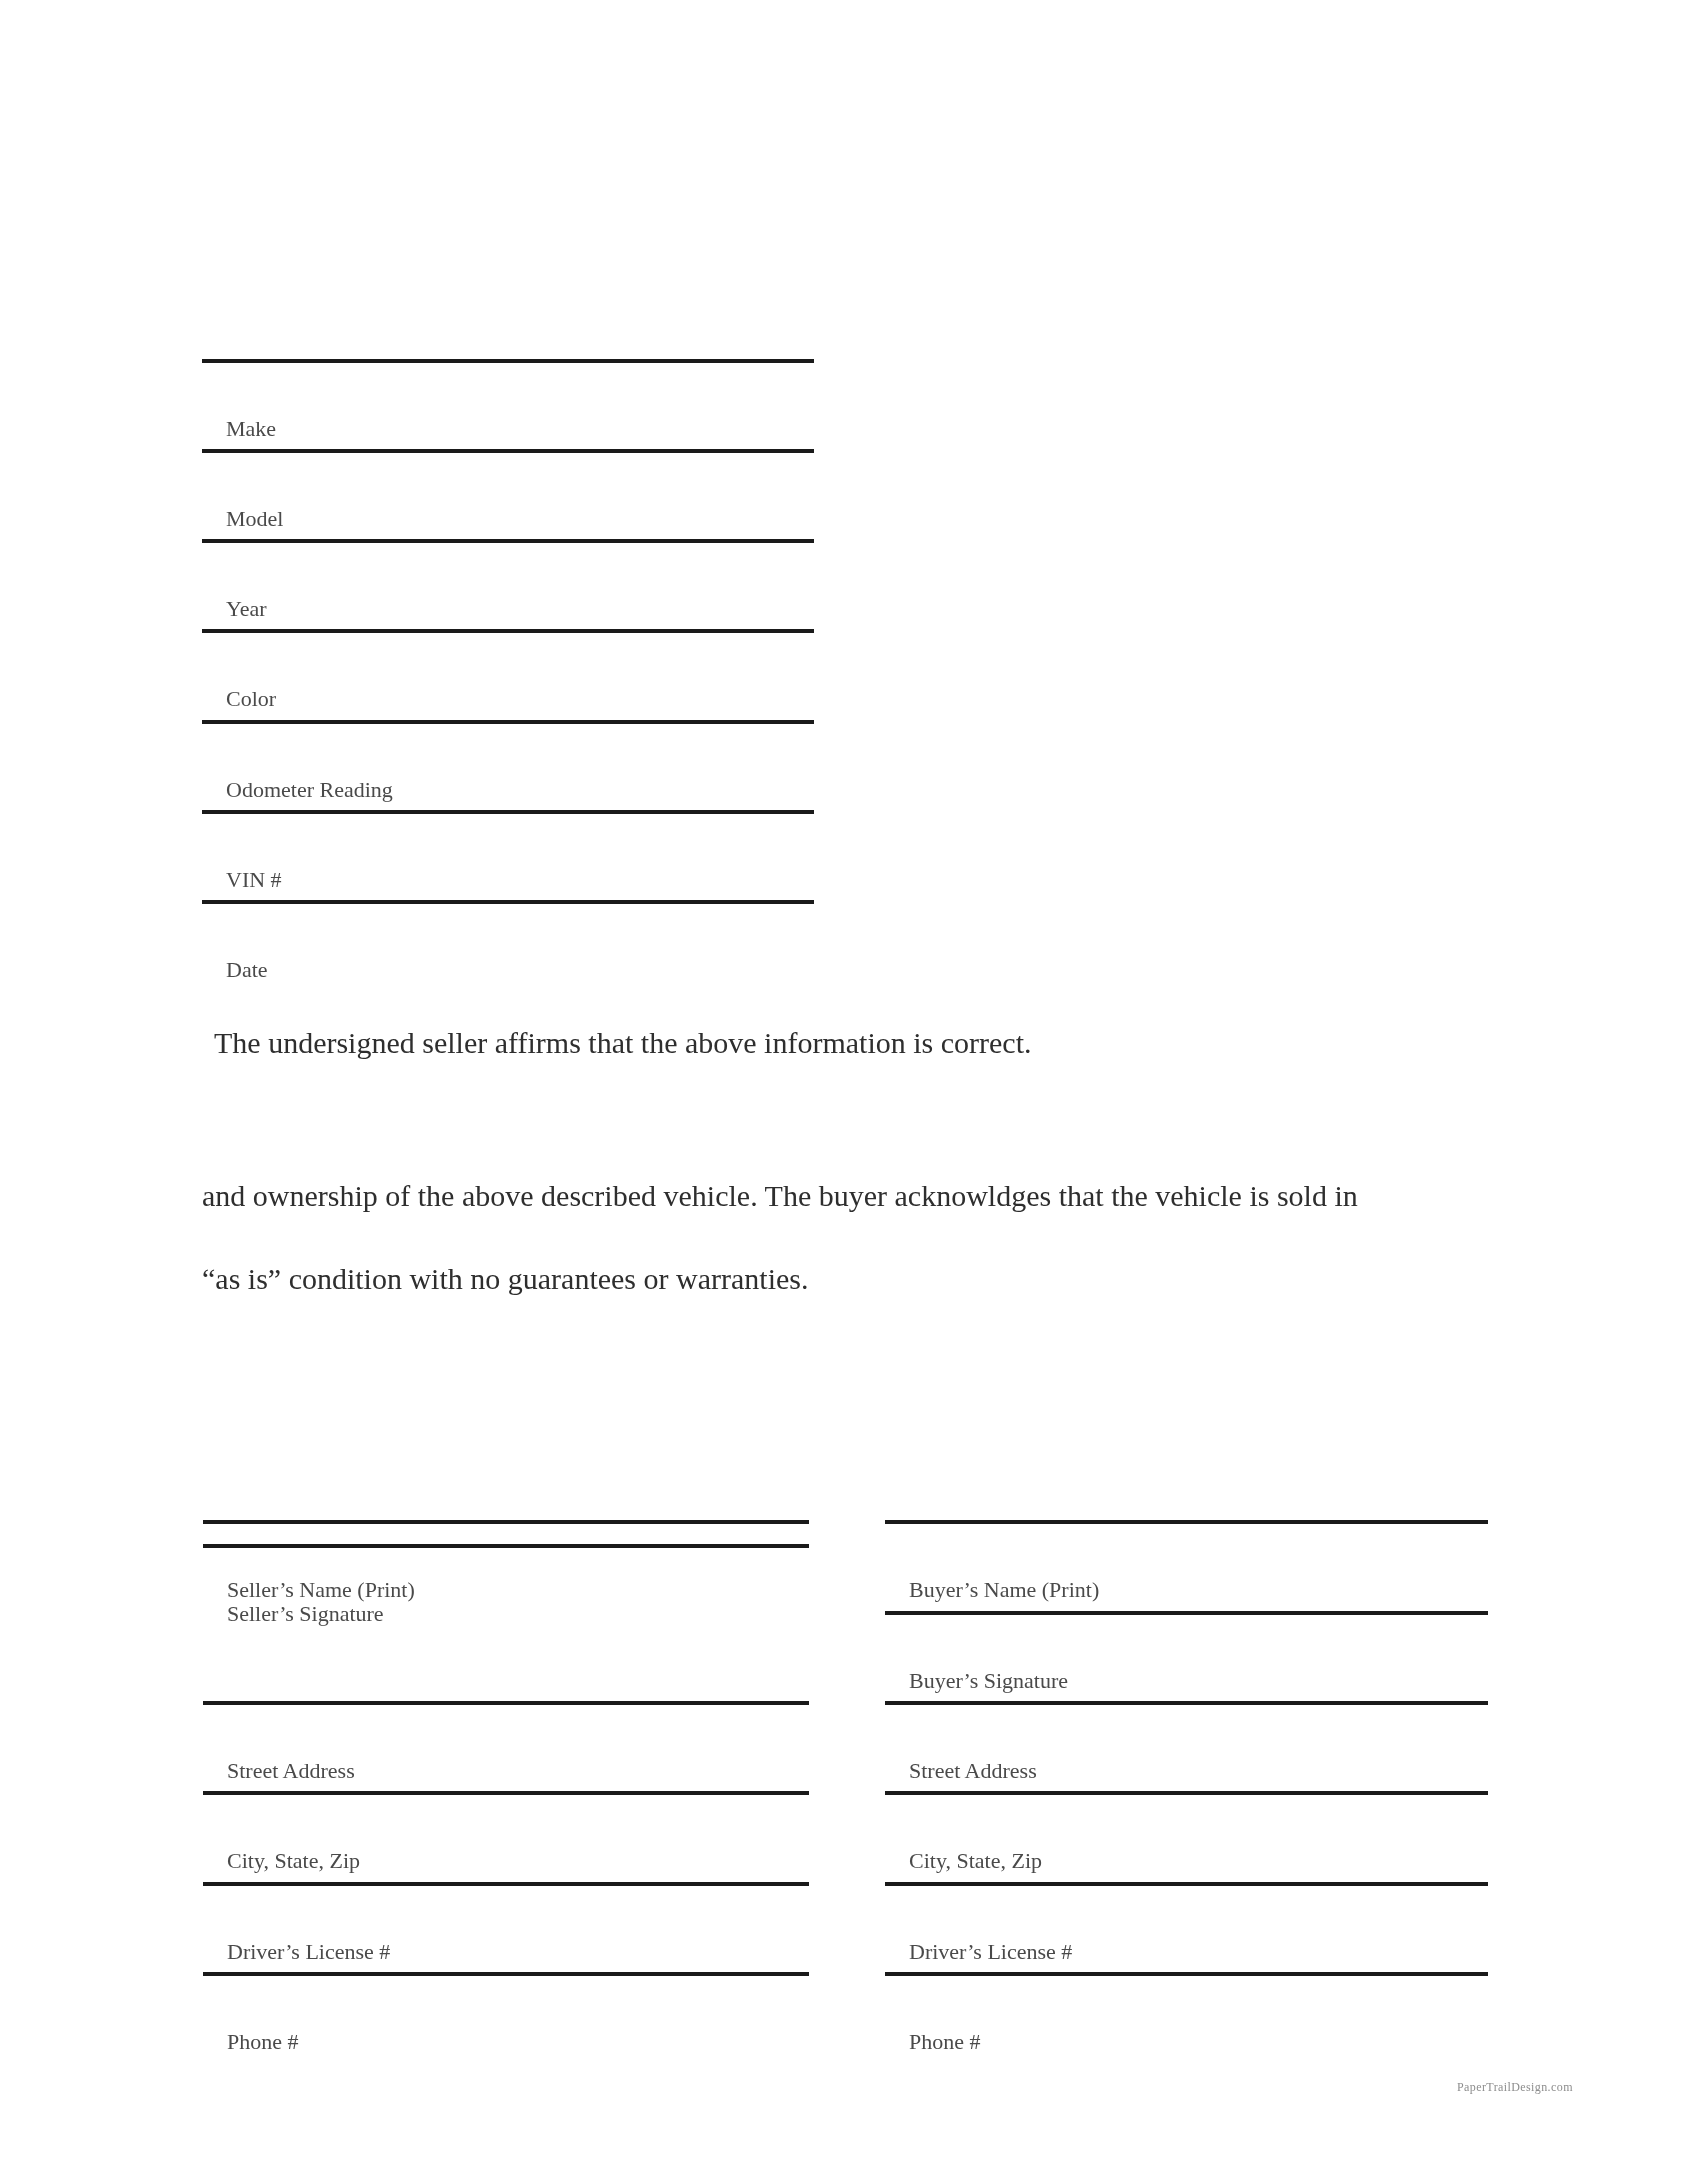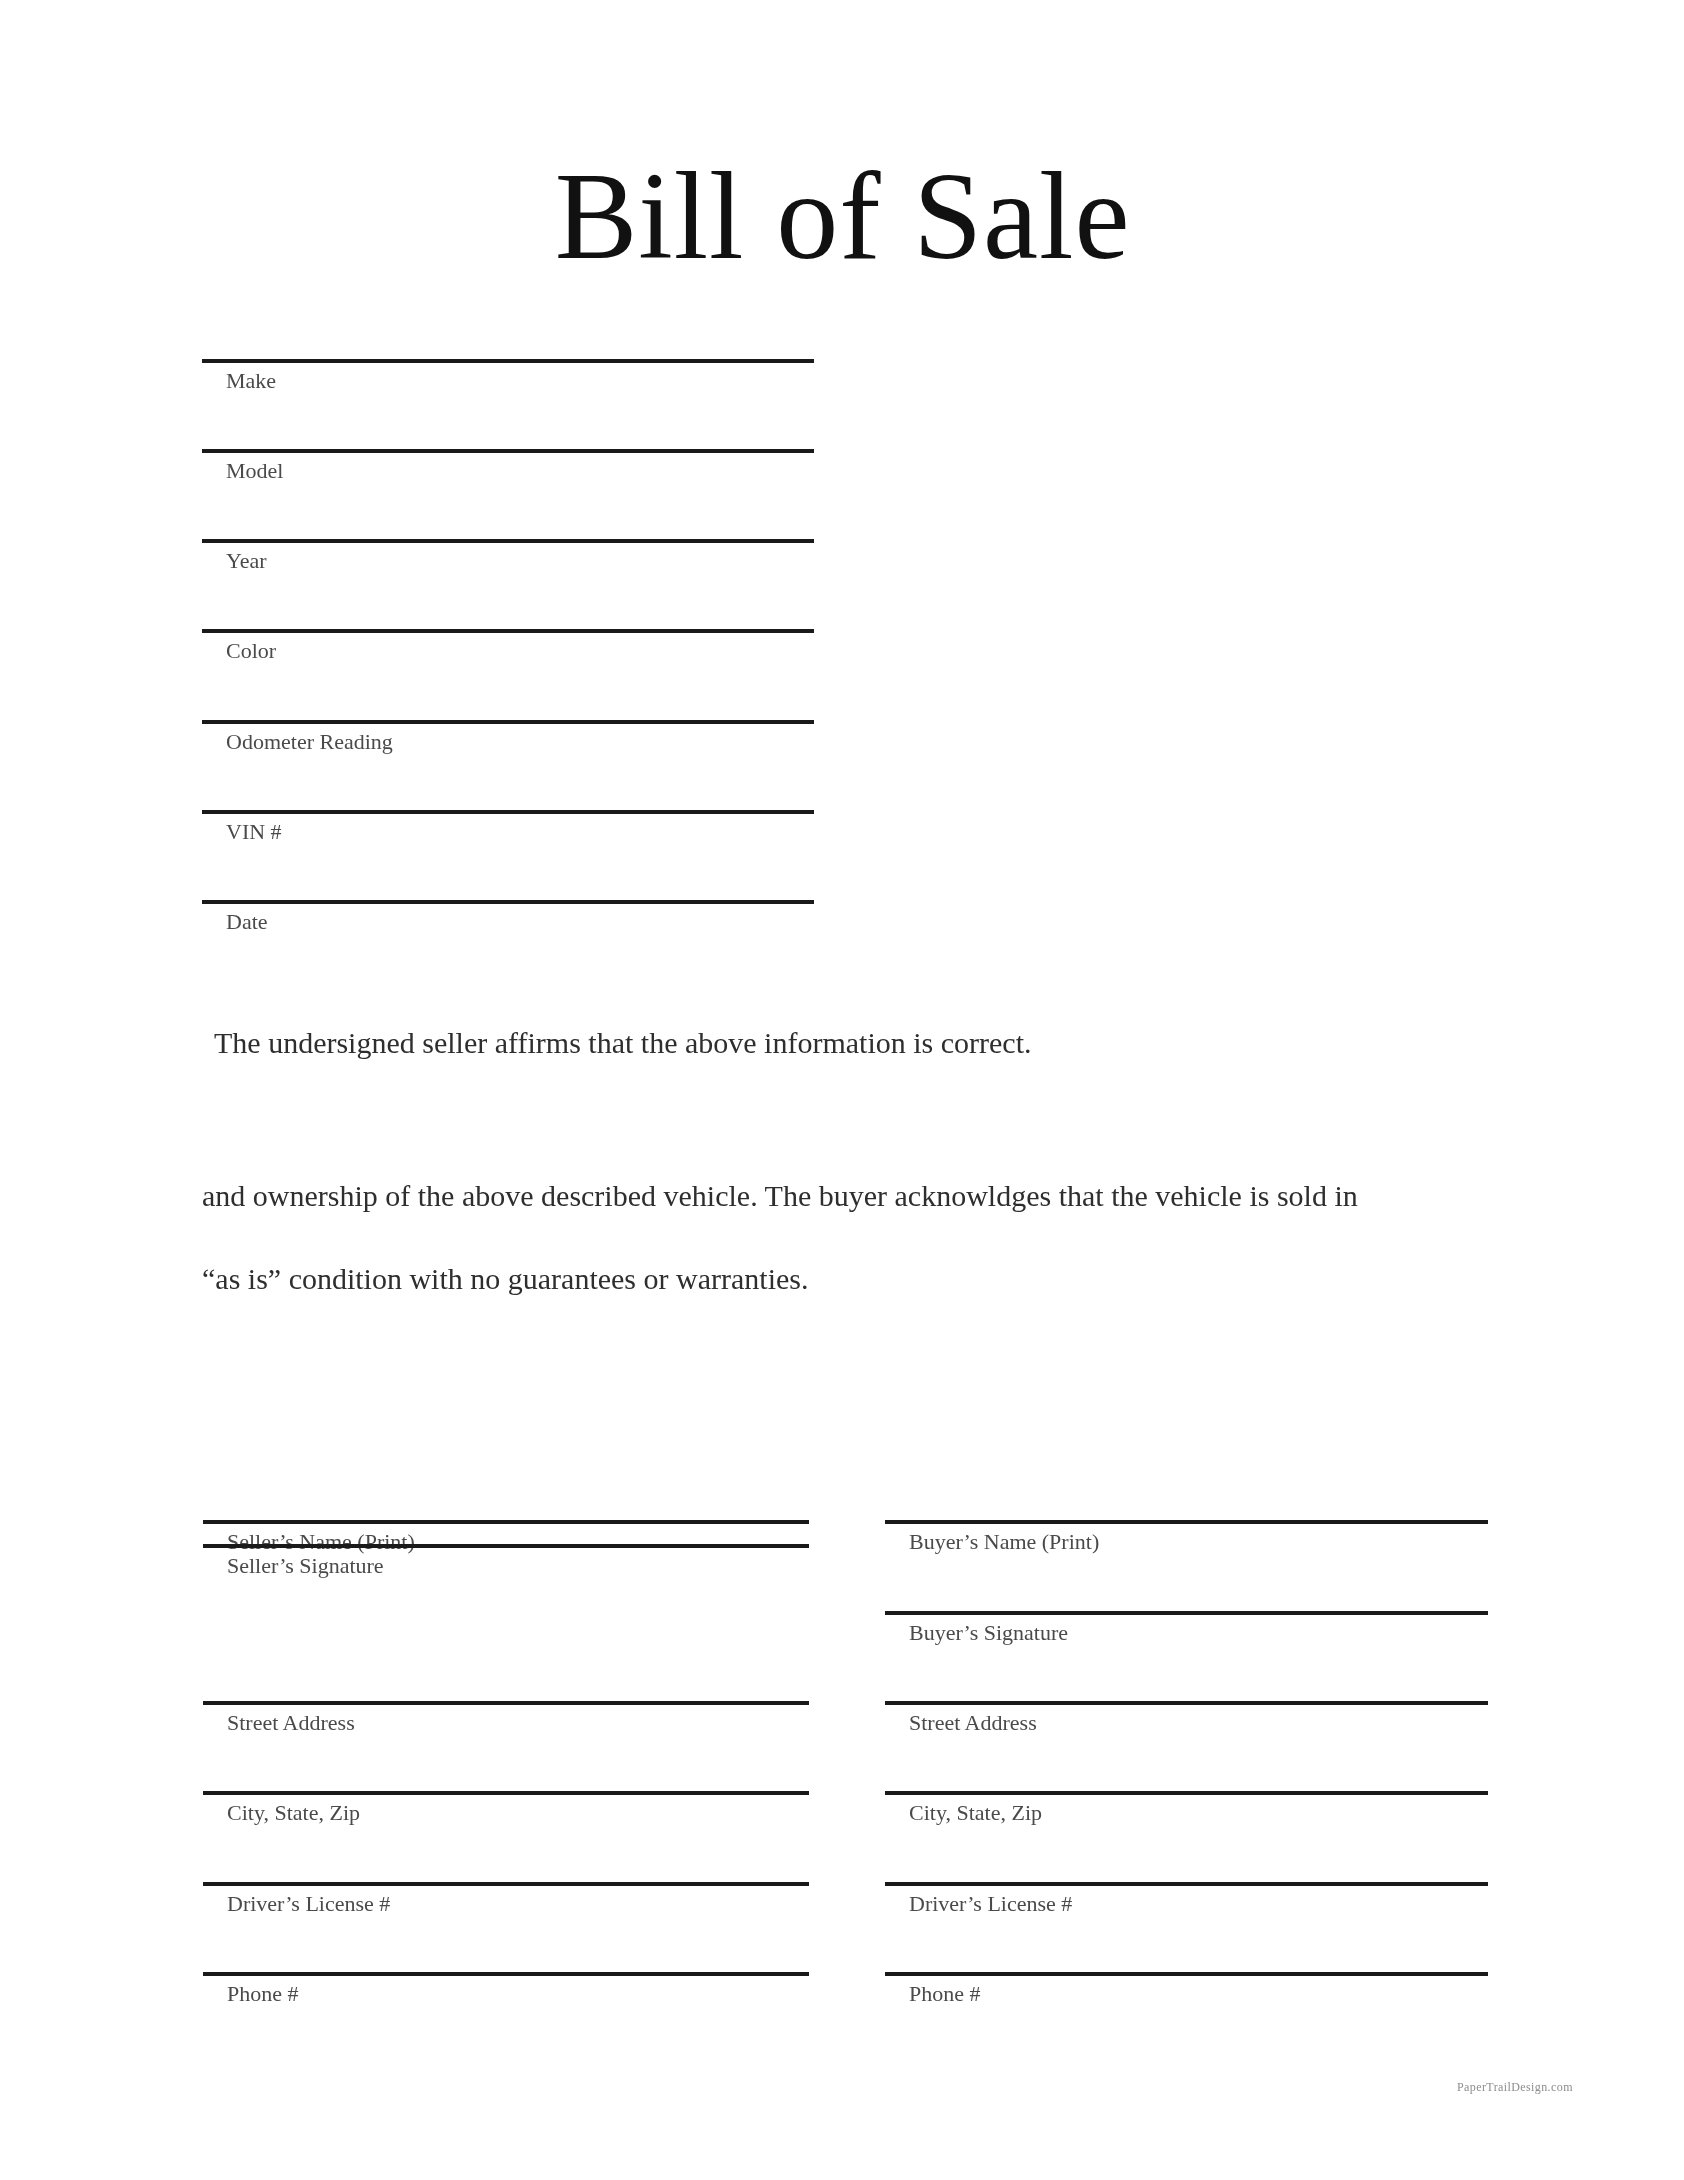--- a/index.html
+++ b/index.html
@@ -19,21 +19,21 @@
   }
   .field{
     position:absolute; height:85px; box-sizing:border-box;
     border-top:4.3px solid var(--rule,#1a1a1a); cursor:text;
   }
   .vf{left:202px; width:612px;}
   .sf{left:203px; width:606px;}
   .bf{left:885px; width:603px;}
   .field-label{
     display:block; padding:5.1px 0 0 24px;
-    font-size:22px; line-height:1.2; color:var(--label,#4a4a4a);
+    font-size:22px; line-height:1.2; color:var(--label,#4a4a4a);margin-top:48px;
   }
   .affirm{
     position:absolute; top:1014px; left:202px; margin:12px;
     font-size:30px; line-height:34px; color:var(--body-text,#2e2e2e);
     white-space:nowrap;
   }
   .payment{
     position:absolute; top:1154px; left:202px;
     font-size:30px; line-height:83px; color:var(--body-text,#2e2e2e);
   }
@@ -46,21 +46,20 @@
   .footer{
     position:absolute; top:2080px; left:1457px;
     font-size:12px; color:var(--footer-text,#8d8d8d); letter-spacing:0.4px;
   }
 </style>
 </head>
 <body>
 
 <div class="page">
 
-  <h1 class="title">Bill of Sale</h1>
 
   <div style="display:contents">
     <div class="field vf" style="top:359px">
       <span class="field-label">Make</span>
     </div>
     <div class="field vf" style="top:449px">
       <span class="field-label">Model</span>
     </div>
     <div class="field vf" style="top:539px">
       <span class="field-label">Year</span>

